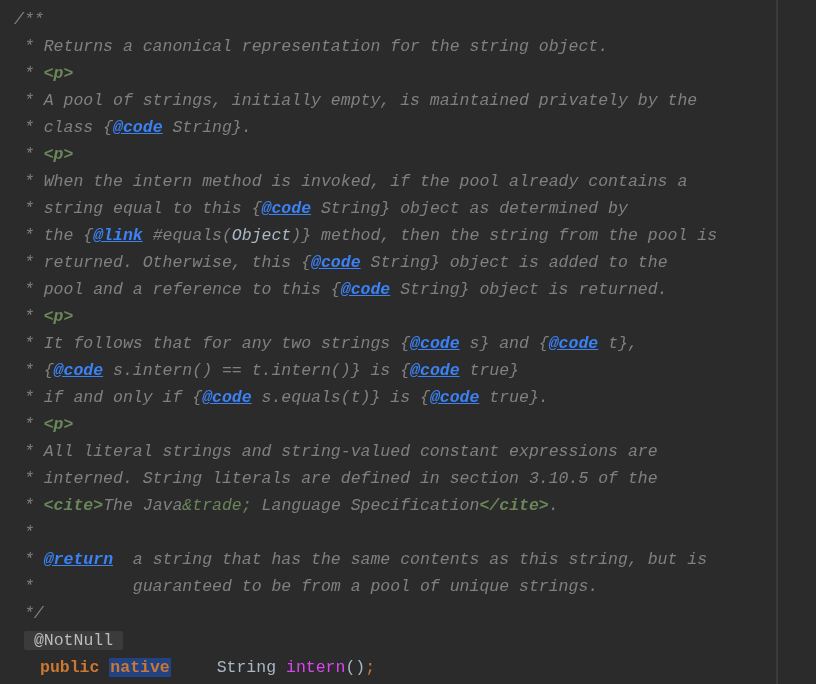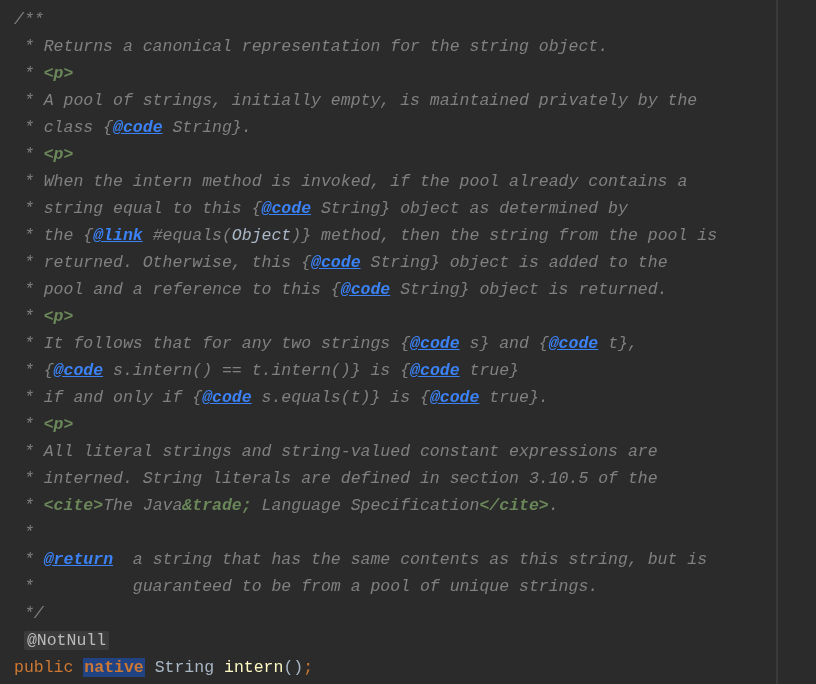--- a/index.html
+++ b/index.html
@@ -22,33 +22,33 @@
 .border-right {
   position: absolute;
   right: 38px;
   top: 0;
   width: 2px;
   height: 100%;
   background: #3a3a3a;
 }
 .doc-tag { color: #3b82f6; font-weight: bold; text-decoration: underline; font-style: italic; }
 .html-tag { color: #6a8759; font-weight: bold; font-style: italic; }
-.entity { color: #6a8759; font-weight: bold; font-style: italic; }
+.entity { color: #6a8759; font-weight: normal; font-style: italic; }
 .type-ref { color: #a9b7c6; }
 .annotation {
   font-style: normal;
   color: #bbbbbb;
   background: #3b3b3b;
-  padding: 0 3px;
+  padding: 0 10px;
   border-radius: 2px;
 }
-.kw-public { color: #cc7832; font-style: normal; font-weight: normal; }
+.kw-public { color: #cc7832; font-style: normal; font-weight: bold; margin-left: 26px; }
 .kw-native { color: #cc7832; font-style: normal; font-weight: bold; background: #214283; padding: 0 1px; }
-.type { color: #a9b7c6; font-style: normal; }
-.method { color: #fef9c3; font-style: normal; }
+.type { color: #a9b7c6; font-style: normal; margin-left: 36px; }
+.method { color: #d946ef; font-style: normal; }
 .paren { color: #a9b7c6; font-style: normal; }
 .semi { color: #cc7832; font-style: normal; }
 .line { display: block; }
 .normal { font-style: normal; }
 </style>
 </head>
 <body>
 
 <div class="border-right"></div>
 

